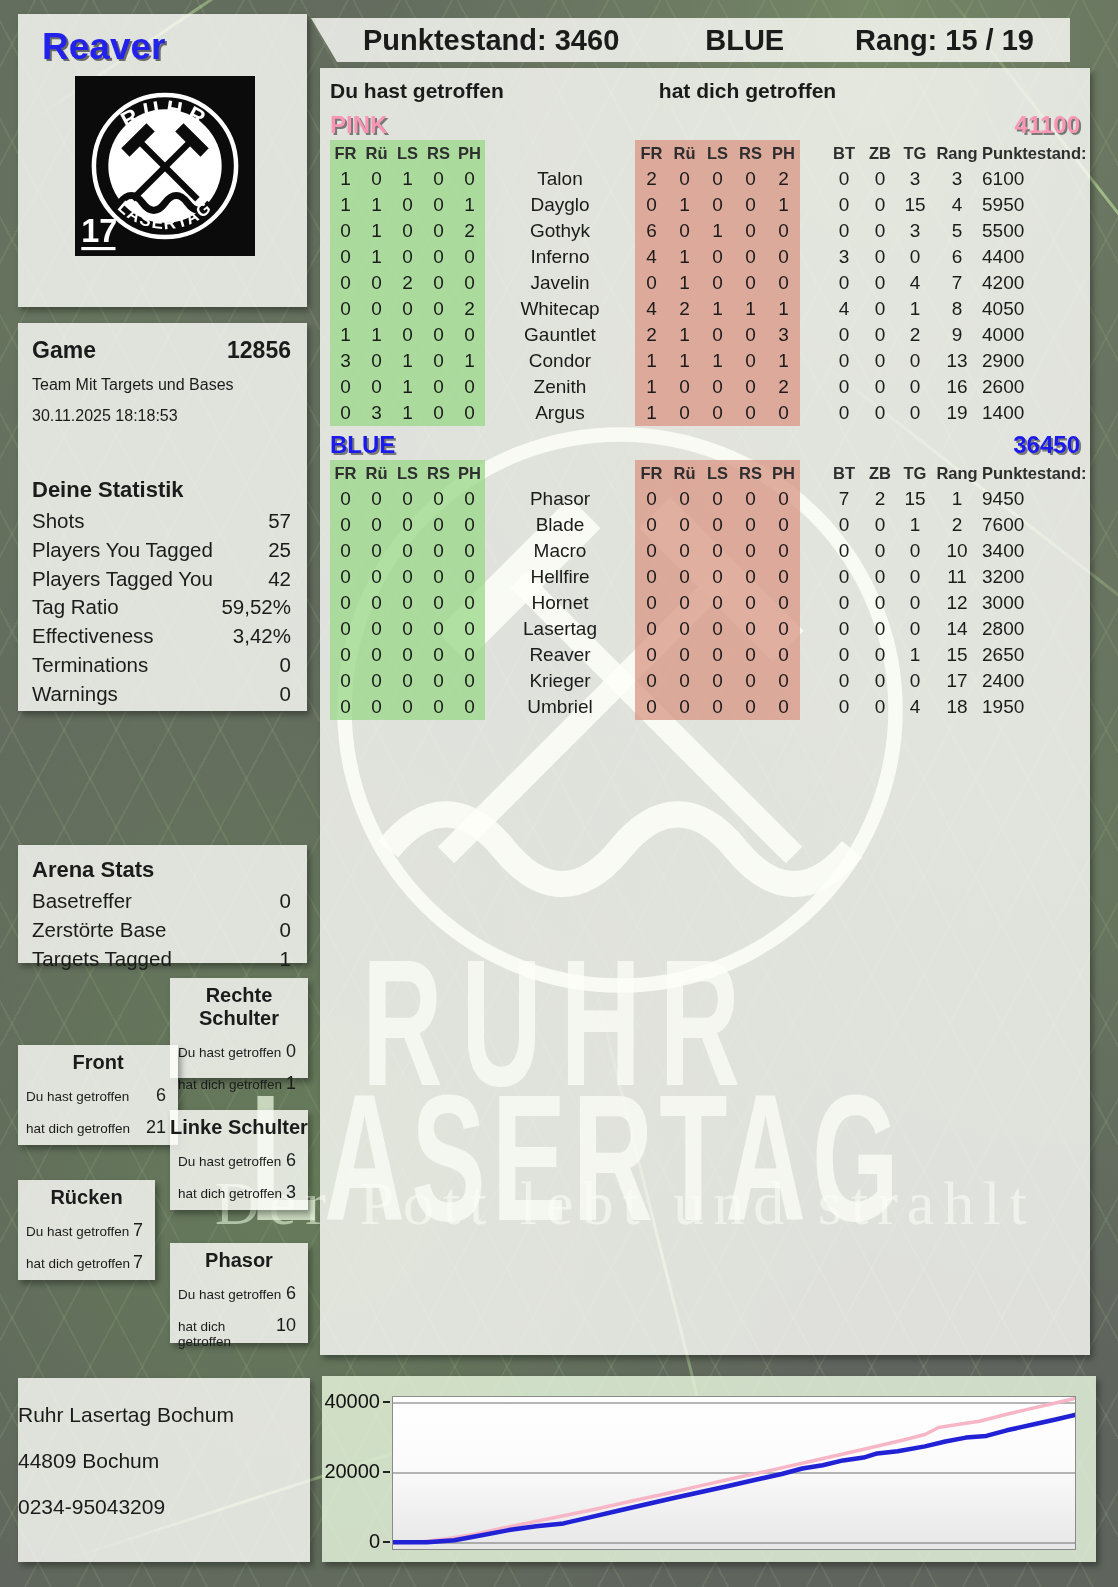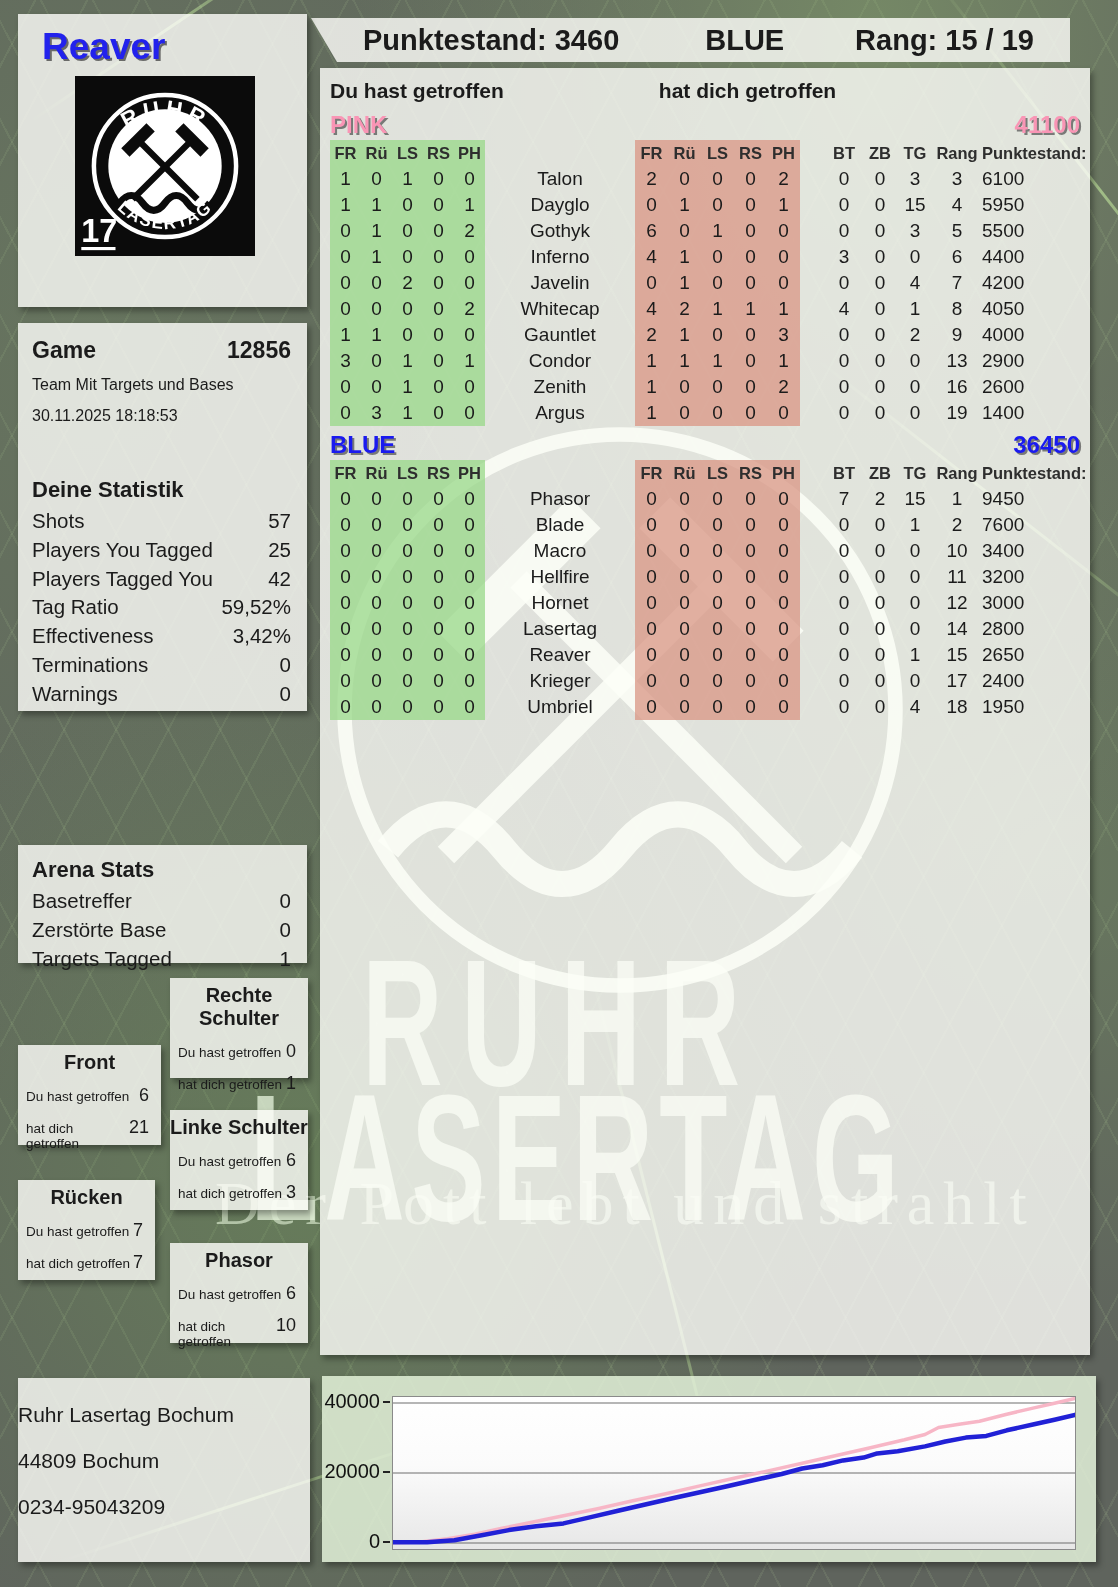--- a/index.html
+++ b/index.html
@@ -196,21 +196,21 @@
   <div class="zb-title">Rechte Schulter</div>
   <div class="zb-row">
         <span class="zb-label">Du hast getroffen</span>
         <span class="zb-val">0</span>
       </div>
   <div class="zb-row">
         <span class="zb-label">hat dich getroffen</span>
         <span class="zb-val">1</span>
       </div>
 </div>
-<div class="zone-box" style="left:18px;top:1045px;width:143px;height:100px;">
+<div class="zone-box" style="left:18px;top:1045px;width:160px;height:100px;">
   <div class="zb-title">Front</div>
   <div class="zb-row">
         <span class="zb-label">Du hast getroffen</span>
         <span class="zb-val">6</span>
       </div>
   <div class="zb-row">
         <span class="zb-label">hat dich getroffen</span>
         <span class="zb-val">21</span>
       </div>
 </div>

